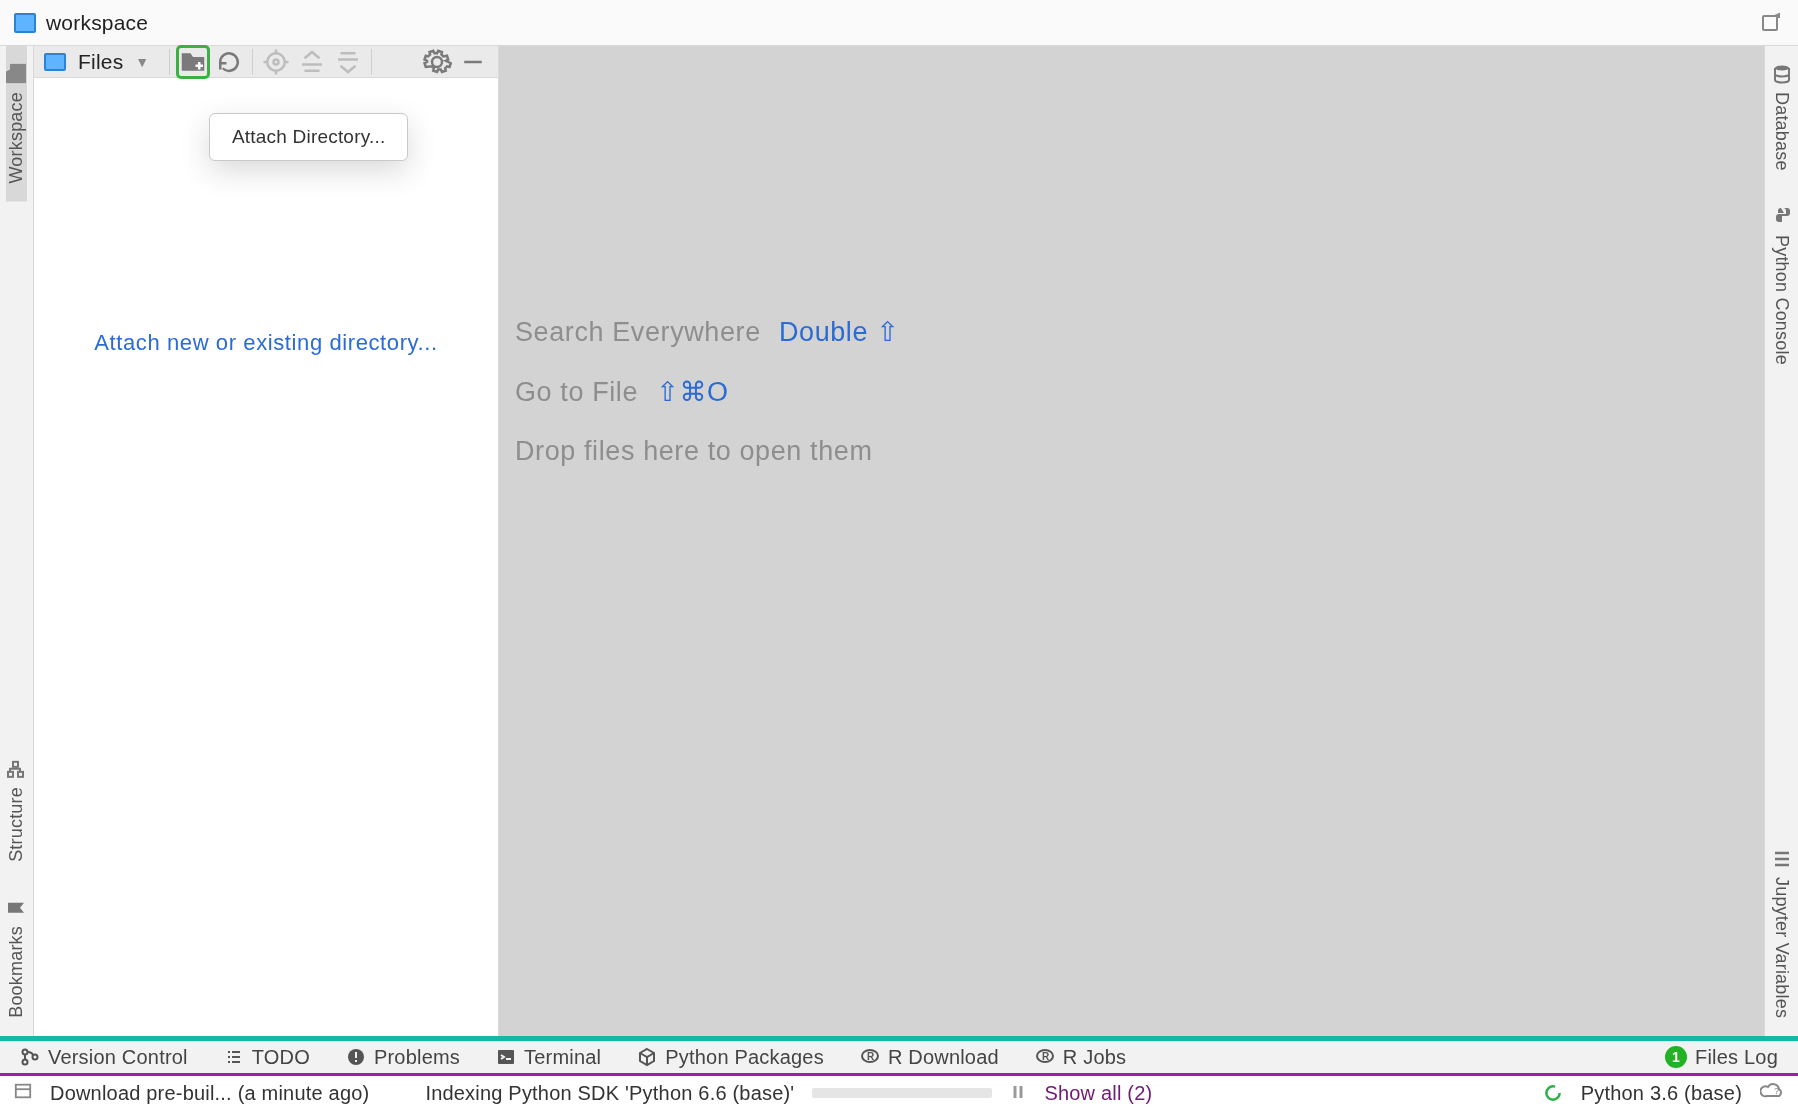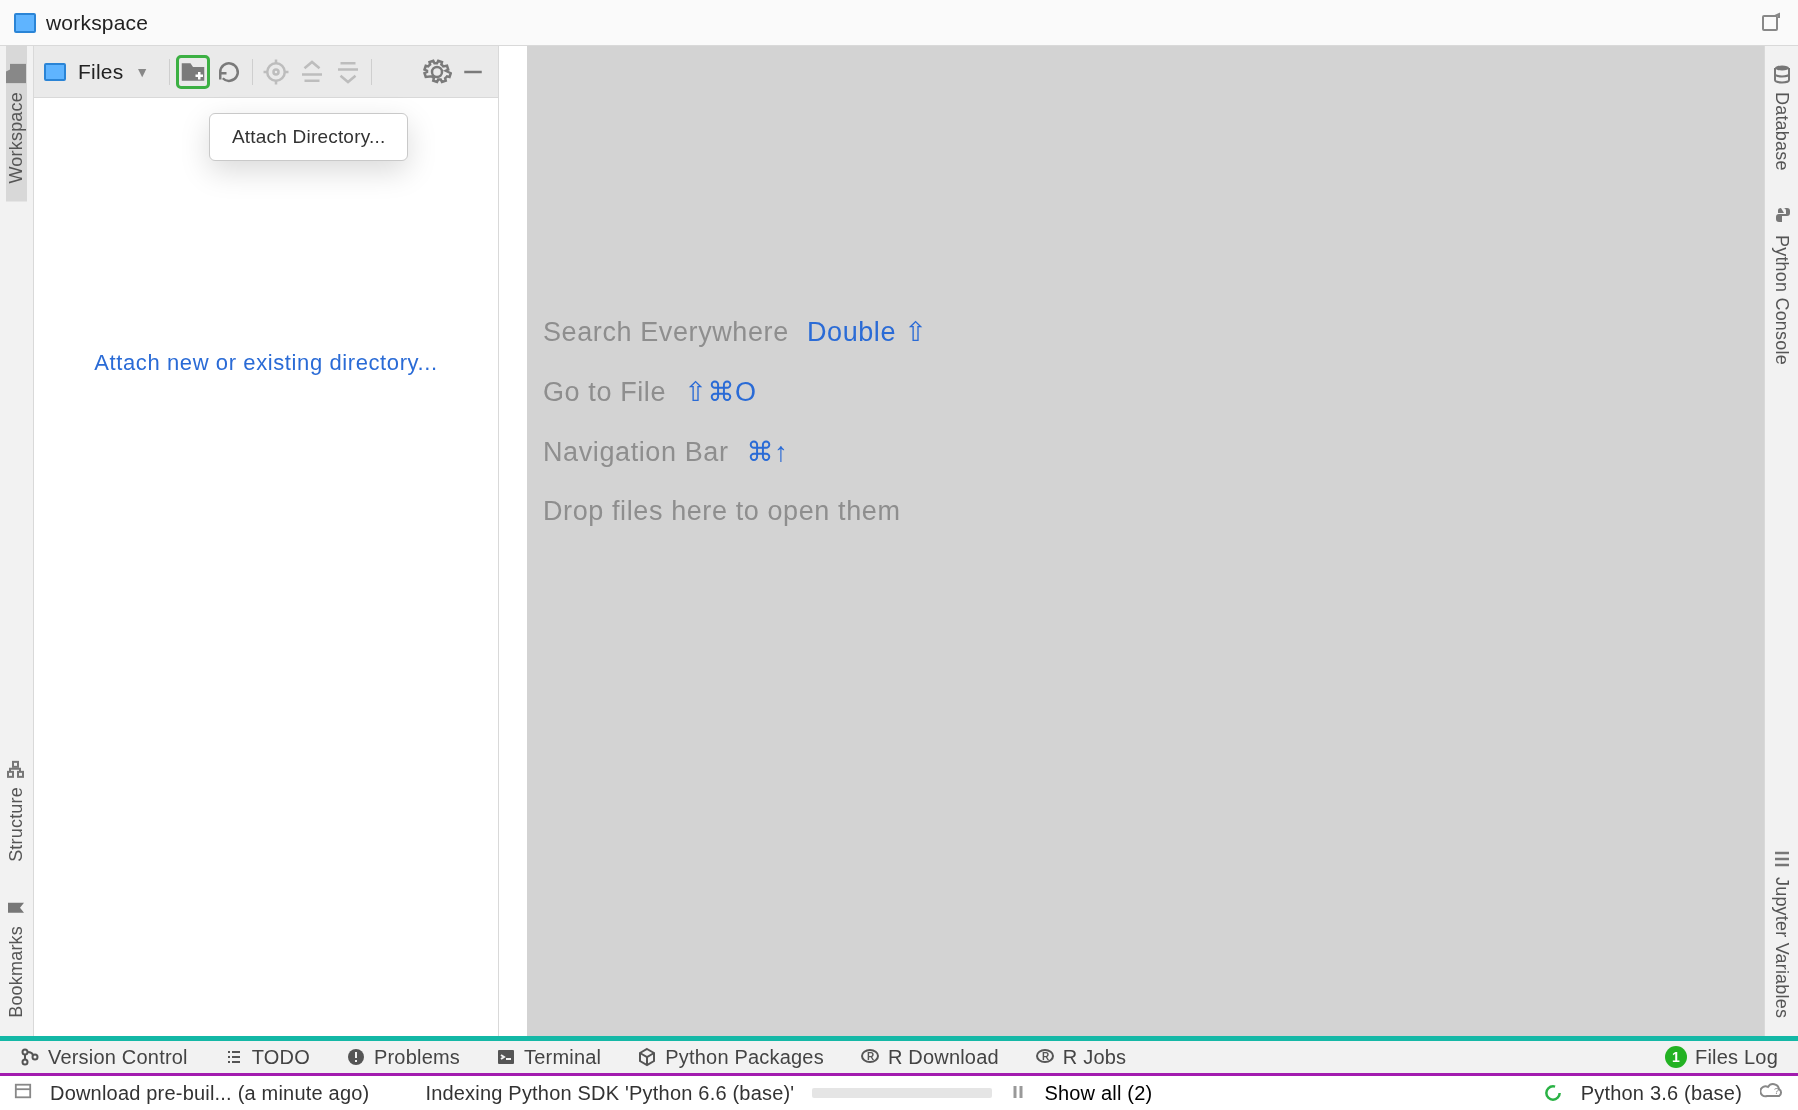--- a/index.html
+++ b/index.html
@@ -24,56 +24,56 @@
 
 .right-strip { position:absolute; right:0; top:46px; bottom:74px; width:34px; background:#f2f2f2; border-left:1px solid #d9d9d9; display:flex; flex-direction:column; align-items:center; }
 .right-strip .tab { writing-mode:vertical-rl; font-size:18px; color:#555; padding:18px 0; cursor:pointer; display:flex; align-items:center; gap:8px; }
 .right-strip .glyph { width:20px; height:20px; display:inline-block; }
 .right-strip .db svg{fill:#777;}
 .right-strip .py svg{fill:#777;}
 .right-strip .jup svg{stroke:#777;}
 
 
 .project { position:absolute; left:34px; top:46px; width:465px; bottom:74px; background:#fff; border-right:1px solid #d9d9d9; display:flex; flex-direction:column; }
-.project .header { height:52px; background:#eaeaea; border-bottom:1px solid #d9d9d9; display:flex; align-items:center; padding:0 10px; gap:6px; }
+.project .header { height:32px; background:#eaeaea; border-bottom:1px solid #d9d9d9; display:flex; align-items:center; padding:0 10px; gap:6px; }
 .project .header .apptitle-icon { width:22px; height:18px; background:#5fb4ff; border:2px solid #2a84d6; border-radius:2px; }
 .project .header .title { font-size:21px; margin:0 6px 0 6px; }
 .project .header .chev { font-size:14px; color:#888; margin-right:12px; }
 .project .header .vsep { width:1px; height:26px; background:#cfcfcf; margin:0 2px; }
 .project .header .icon-btn { width:30px; height:30px; display:flex; align-items:center; justify-content:center; cursor:pointer; border-radius:3px; }
 .project .header .icon-btn svg{stroke:#7a7a7a; fill:none; stroke-width:2;}
 .project .header .icon-btn.highlight { outline:3px solid #3cb043; outline-offset:-1px; }
 .project .header .icon-btn.highlight svg{fill:#7a7a7a; stroke:none;}
 .project .header .icon-btn.disabled svg{stroke:#bdbdbd;}
 .project .header .flexgap { flex:1; }
 
 .project .body { flex:1; position:relative; }
 .project .body .placeholder { position:absolute; left:0; right:0; top:244px; text-align:center; font-size:22px; color:#8a8a8a; letter-spacing:0.6px; }
 .project .body .placeholder .link { color:#2a6bd6; cursor:pointer; display:block; margin-top:8px; }
 
 
 .menu-pop { position:absolute; left:209px; top:113px; background:#fff; border:1px solid #c9c9c9; border-radius:6px; box-shadow:0 10px 30px rgba(0,0,0,0.15); padding:12px 22px; font-size:19px; color:#333; }
 
 
-.editor { position:absolute; left:499px; right:34px; top:46px; bottom:74px; background:#d3d3d3; padding:270px 0 12px 16px;margin-left:28px; }
+.editor { position:absolute; left:499px; right:34px; top:46px; bottom:74px; background:#d3d3d3; padding:270px 0 12px 16px; }
 .editor .hint-row { font-size:27px; color:#8e8e8e; margin:0 0 28px 0; letter-spacing:0.6px; }
 .editor .hint-row .kbd { color:#2a6bd6; margin-left:10px; }
 
 
 .bottom-bar { position:absolute; left:0; right:0; bottom:37px; height:37px; background:#f2f2f2; border-top:5px solid #14b8a6; display:flex; align-items:center; padding:0 20px; gap:36px; font-size:20px; color:#444; }
 .bottom-bar .item { display:flex; align-items:center; gap:8px; cursor:pointer; }
 .bottom-bar .flex { flex:1; }
 .bottom-bar .badge { display:inline-flex; align-items:center; justify-content:center; width:22px; height:22px; border-radius:50%; background:#23b223; color:#fff; font-size:14px; font-weight:700; }
 .bottom-bar svg{width:20px;height:20px;}
 
 
 .status-bar { position:absolute; left:0; right:0; bottom:0; height:37px; background:#fff; border-top:3px solid #a21caf; display:flex; align-items:center; padding:0 14px; gap:18px; font-size:20px; color:#333; }
 .status-bar .progress { width:180px; height:10px; background:#e5e5e5; border-radius:2px; overflow:hidden; }
 .status-bar .progress .fill { height:100%; background:#2a84d6; width:58%; }
-.status-bar .link { color:#000000; cursor:pointer; }
+.status-bar .link { color:#701a75; cursor:pointer; }
 .status-bar .pause svg{stroke:#999;}
 .status-bar .flex{flex:1;}
 .status-bar .ring { width:20px; height:20px; }
 .status-bar .ring circle{fill:none;stroke:#2ab245;stroke-width:3;stroke-dasharray:40 20;}
 .status-bar .cloud svg{fill:none;stroke:#888;stroke-width:2;}
 </style>
 </head>
 <body>
 
 <div class="titlebar">
@@ -196,24 +196,20 @@
 <div class="editor">
   <div class="hint-row">
     <span>Search Everywhere</span>
     <span class="kbd">Double ⇧</span>
   </div>
   <div class="hint-row">
     <span>Go to File</span>
     <span class="kbd">⇧⌘O</span>
   </div>
   <div class="hint-row">
-    <span>Navigation Bar</span>
-    <span class="kbd">⌘↑</span>
-  </div>
-  <div class="hint-row">
     <span>Drop files here to open them</span>
   </div>
 </div>
 
 <div class="bottom-bar">
   <div class="item">
     <svg viewBox="0 0 20 20" fill="none" stroke="#555" stroke-width="2">
         <circle cx="5" cy="5" r="2.5"></circle>
         <circle cx="5" cy="15" r="2.5"></circle>
         <circle cx="15" cy="10" r="2.5"></circle>

